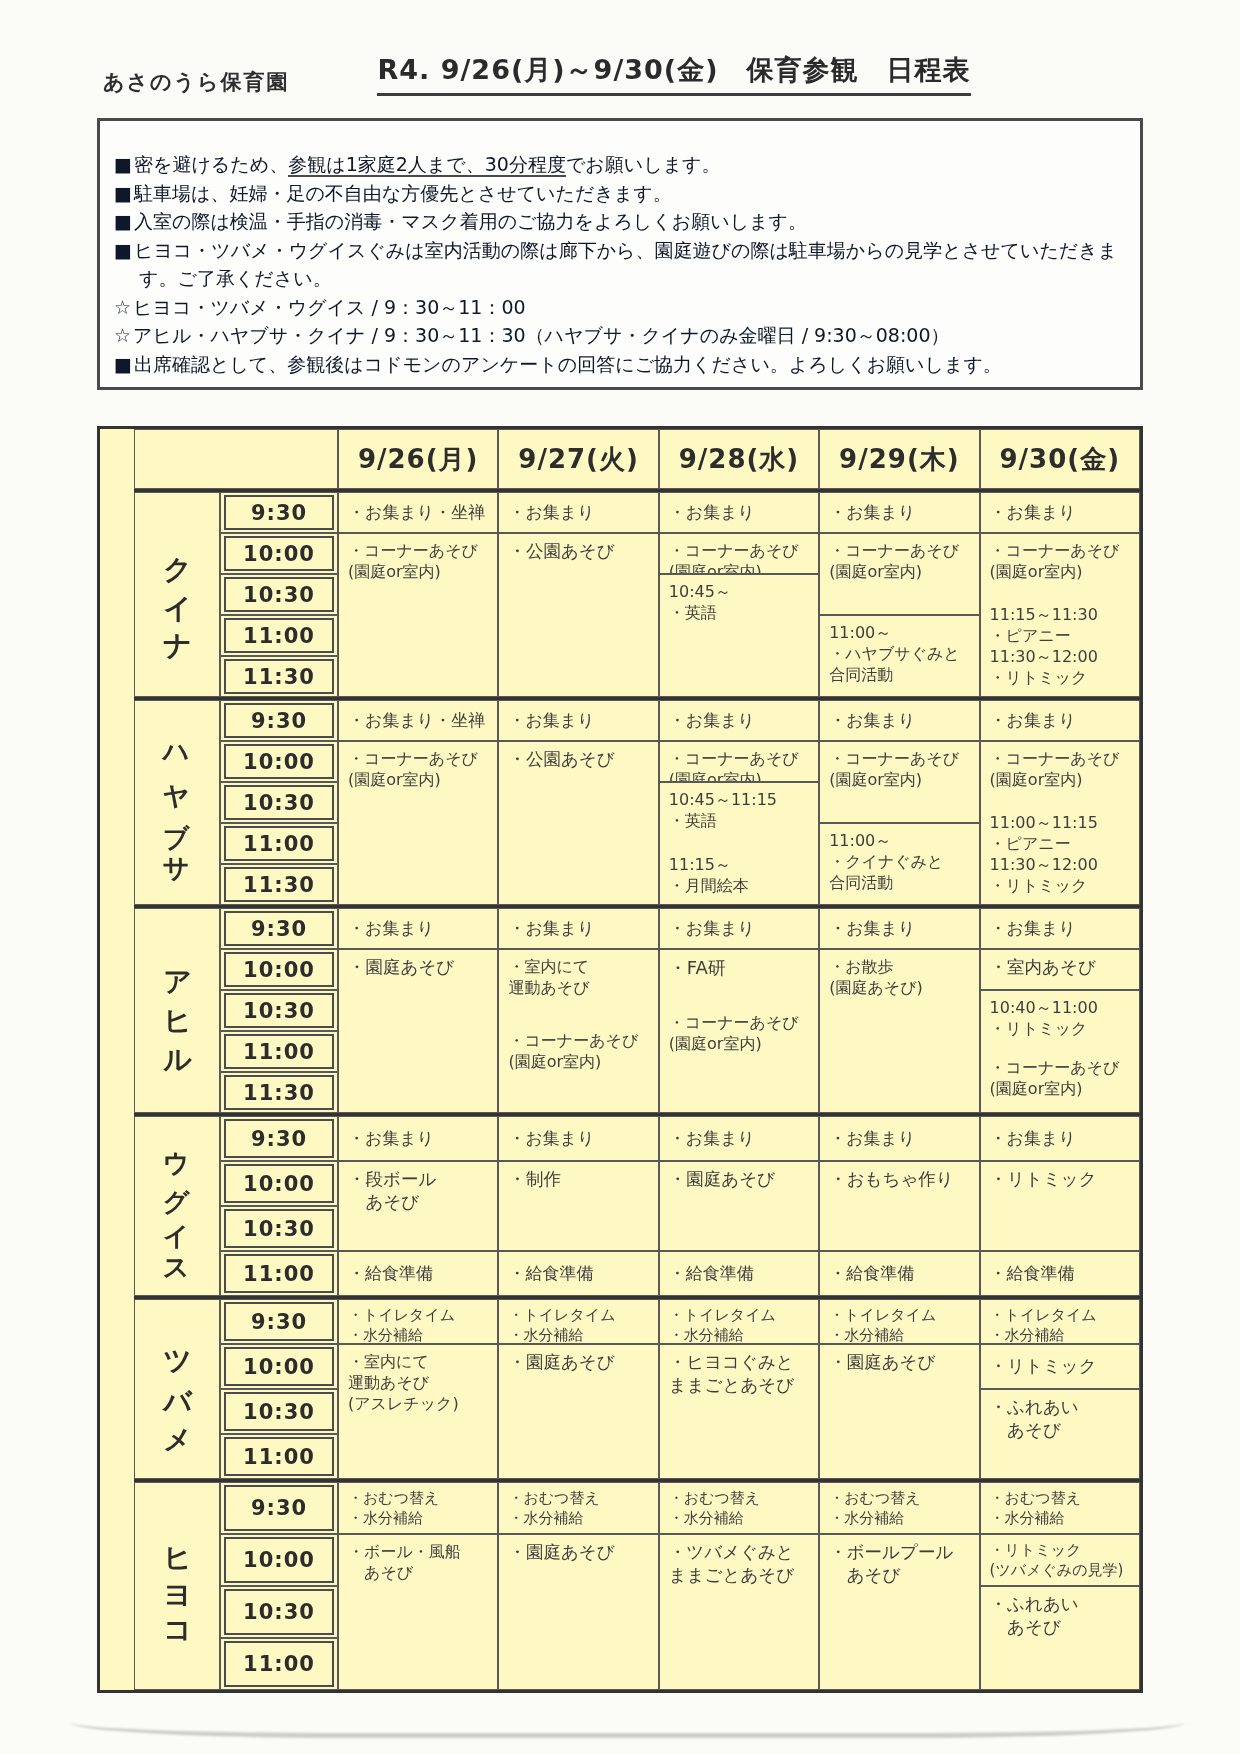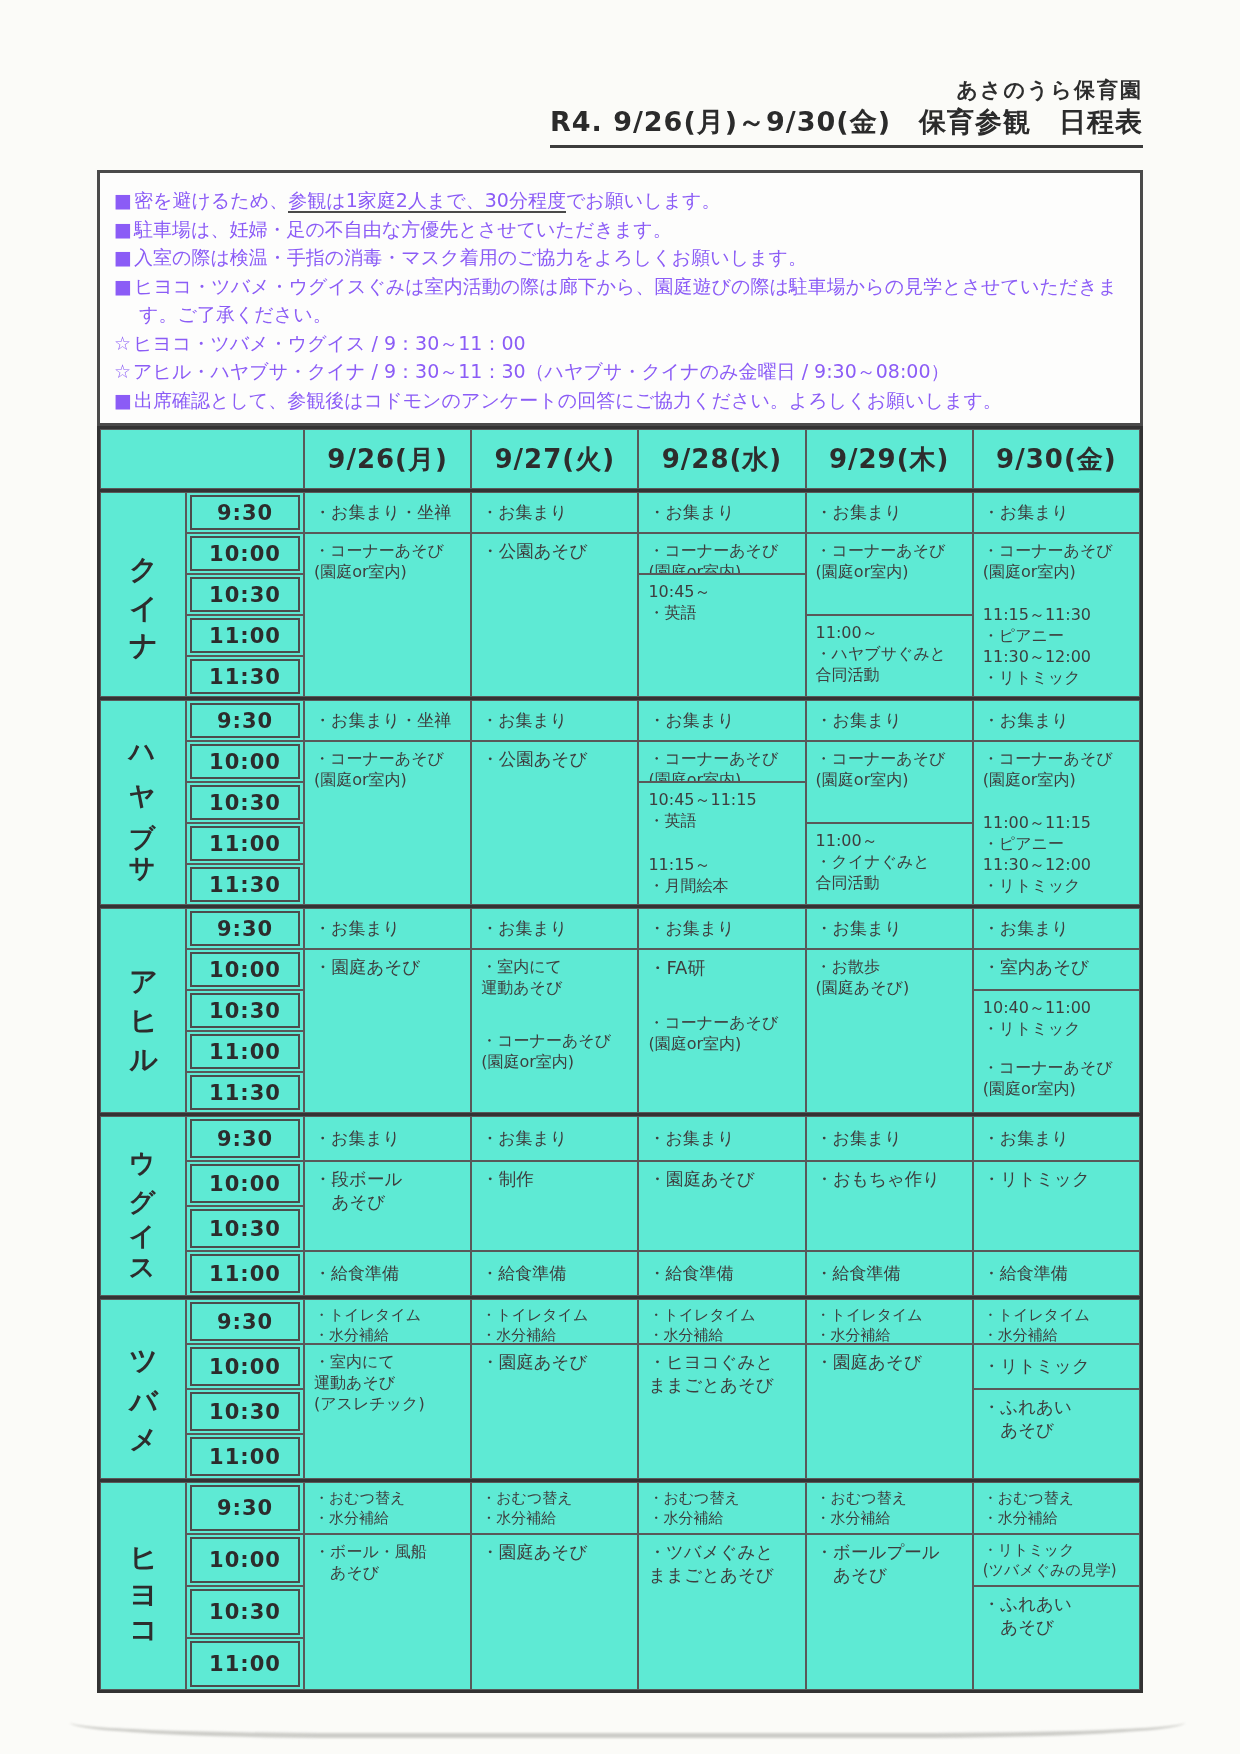--- a/index.html
+++ b/index.html
@@ -7,38 +7,38 @@
     width:1240px;height:1754px;
     background:#fbfbf8;
     font-family:"DejaVu Sans","Liberation Sans",sans-serif;
     color:#3a3a3a;
     position:relative;
     overflow:hidden;
   }
   .sheet{position:absolute;left:97px;top:0;width:1046px;}
 
   
-  .hdr{display:flex;align-items:flex-end;margin-top:76px;flex-direction:column;}
+  .hdr{display:flex;align-items:flex-end;margin-top:52px;}
   .school{font-size:21px;font-weight:bold;letter-spacing:2px;color:#2e2e2e;margin-left:6px;}
   .doc-title{
     font-size:27px;font-weight:bold;color:#2b2b2b;letter-spacing:1px;
     margin-left:88px;padding-bottom:5px;border-bottom:3px solid #3c3c3c;
   }
 
   
   .notice{
     margin-top:22px;border:3px solid #4a4a4a;background:#fdfdfc;
-    padding:13px 12px 9px 14px;font-size:19px;line-height:1.5;color:#8b5cf6;
+    padding:29px 12px 9px 14px;font-size:19px;line-height:1.5;color:#0f172a;
   }
   .nline{padding-left:25px;text-indent:-25px;}
   .ul{border-bottom:2px solid #4a4a4a;padding-bottom:0px;}
   .bullet{margin-right:2px;}
 
   
-  .table{border:3px solid #333;background:#5eead4;}
+  .table{margin-top:36px;border:3px solid #333;background:#fef9c3;padding-left:34px;}
   .dayhdr,.grp{
     display:grid;
     grid-template-columns:86px 118px repeat(5,1fr);
   }
   .dayhdr{height:60px;}
   .grp{border-top:3px solid #333;}
   .g5{grid-template-rows:repeat(5,41px);}
   .g4{grid-template-rows:repeat(4,45px);}
   .g4b{grid-template-rows:repeat(4,52px);}
 

